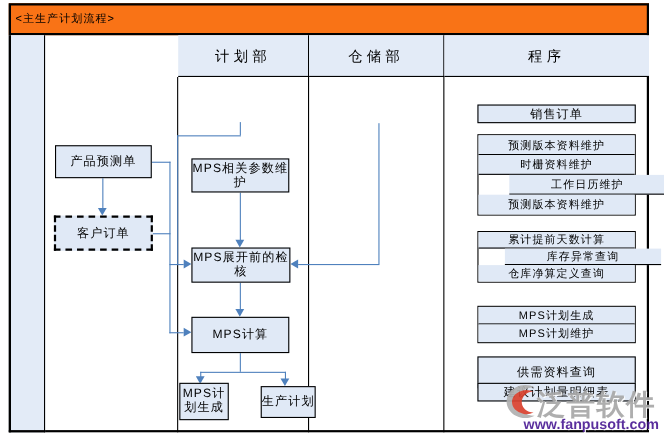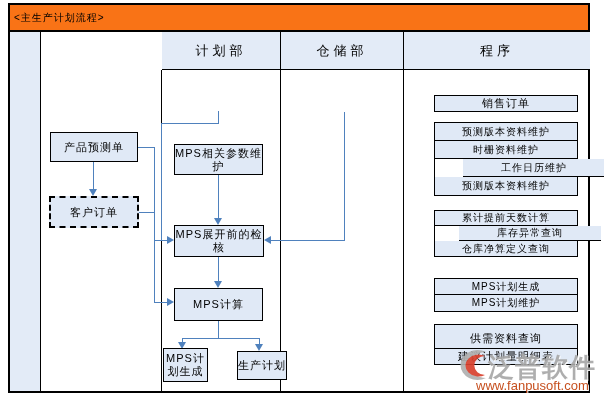--- a/index.html
+++ b/index.html
@@ -44,21 +44,21 @@
   .vline{width:1px;}
   .hline{height:1px;}
   .arr{width:0;height:0;}
   .arr-down{border-left:4px solid transparent;border-right:4px solid transparent;border-top:7px solid #4f81bd;}
   .arr-right{border-top:4px solid transparent;border-bottom:4px solid transparent;border-left:7px solid #4f81bd;}
   .arr-left{border-top:4px solid transparent;border-bottom:4px solid transparent;border-right:7px solid #4f81bd;}
   
   .wm{left:452px;top:348px;width:152px;height:52px;opacity:.92;pointer-events:none;}
   .wm-brand{position:absolute;left:36px;top:2px;font-size:26px;font-weight:bold;color:#a8a8a8;
     letter-spacing:1px;white-space:nowrap;text-shadow:1px 1px 0 #fff;}
-  .wm-url{position:absolute;left:24px;top:30px;font-size:13px;font-weight:normal;color:#c2410c;
+  .wm-url{position:absolute;left:24px;top:30px;font-size:13px;font-weight:bold;color:#4c1d95;
     white-space:nowrap;text-shadow:1px 1px 0 #fff;}
   .wm-logo{position:absolute;left:0px;top:0px;}
 </style>
 </head>
 <body>
 
 <div id="stage">
 
   <div class="abs outer"></div>
   <div class="abs titlebar">&lt;主生产计划流程&gt;</div>

